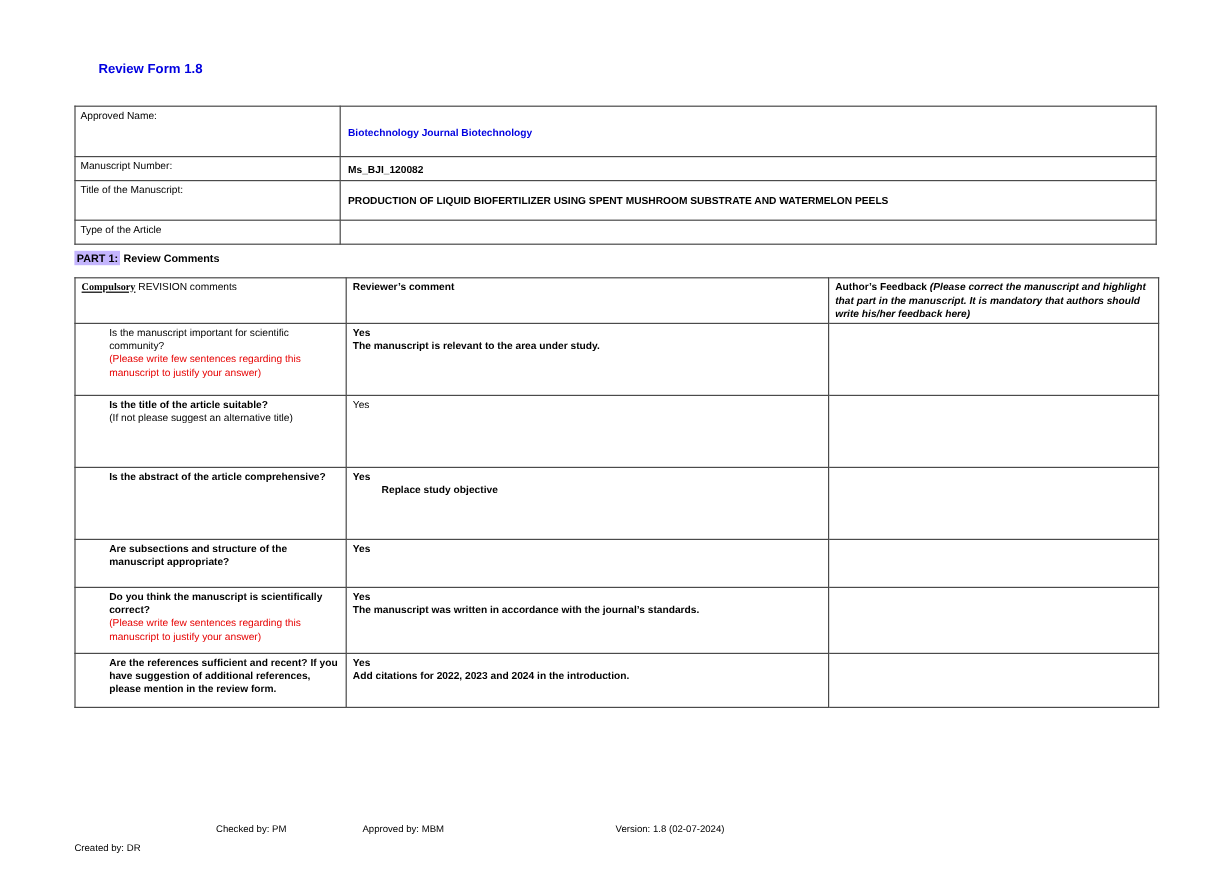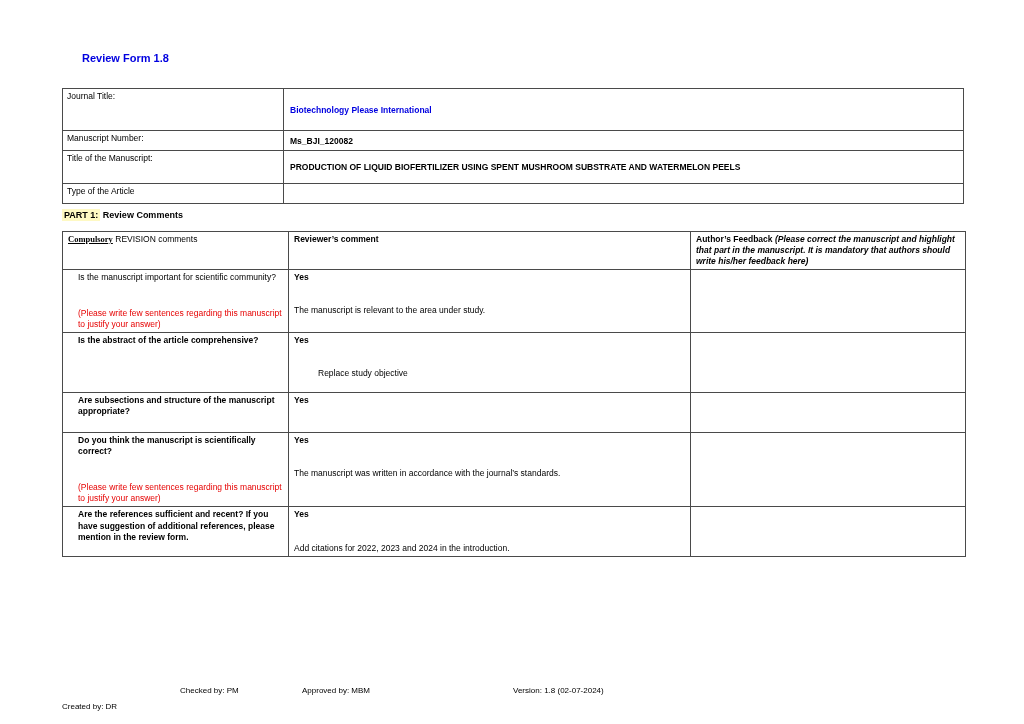--- a/index.html
+++ b/index.html
@@ -42,48 +42,48 @@
   .mr4 td { height: 15px; }
 
   
   .part-heading {
     position: absolute;
     left: 62px;
     top: 210px;
     font-size: 9px;
     font-weight: bold;
   }
-  .hl { background: #fef9c3; padding: 1px 2px; }
+  .hl { background: #c4b5fd; padding: 1px 2px; }
 
   
   .review-table {
     position: absolute;
     left: 62px;
     top: 231px;
     width: 903px;
     font-size: 8.5px;
     line-height: 1.3;
   }
   .review-table td { vertical-align: top; padding: 2px 5px; }
-  .review-table td.q-cell { padding-left: 15px; }
+  .review-table td.q-cell { padding-left: 28px; }
   .hrow td { height: 28px; }
   .rr1 td { height: 55px; }
   .rr2 td { height: 55px; }
   .rr3 td { height: 55px; }
   .rr4 td { height: 35px; }
   .rr5 td { height: 50px; }
   .rr6 td { height: 40px; }
 
   .q { font-weight: bold; }
   .q.normal { font-weight: normal; }
-  .note { color: #e60000; margin-top: 25px; }
+  .note { color: #e60000; }
   .note.black { color: #000; }
   .ans { font-weight: bold; }
   .ans.normal { font-weight: normal; }
-  .cmt { font-weight: normal; margin-top: 22px; }
+  .cmt { font-weight: bold; }
   .cmt.indent { padding-left: 24px; }
   .bold { font-weight: bold; }
   .underline { text-decoration: underline; font-family: Liberation Serif, serif; }
   .italic { font-style: italic; text-align: center; }
 
   
   .footer { position: absolute; left: 0; top: 686px; width: 100%; height: 14px; font-size: 8px; }
   .footer span { position: absolute; top: 0; white-space: nowrap; }
   .f1 { left: 62px; margin-top: 16px; }
   .f2 { left: 180px; }
@@ -97,22 +97,22 @@
 
   <div class="doc-title">Review Form 1.8</div>
 
   <table class="meta-table">
     <colgroup>
         <col style="width:221px">
         <col style="width:680px">
       </colgroup>
     <tbody>
         <tr class="mr1">
-      <td class="label-cell">Journal Title:</td>
-      <td class="value-cell blue">Biotechnology Please International</td>
+      <td class="label-cell">Approved Name:</td>
+      <td class="value-cell blue">Biotechnology Journal Biotechnology</td>
     </tr>
     <tr class="mr2">
       <td class="label-cell">Manuscript Number:</td>
       <td class="value-cell">Ms_BJI_120082</td>
     </tr>
     <tr class="mr3">
       <td class="label-cell">Title of the Manuscript:</td>
       <td class="value-cell">PRODUCTION OF LIQUID BIOFERTILIZER USING SPENT MUSHROOM SUBSTRATE AND WATERMELON PEELS</td>
     </tr>
     <tr class="mr4">
@@ -150,20 +150,30 @@
         <div class="q normal">Is the manuscript important for scientific community?</div>
         <div class="note">(Please write few sentences regarding this manuscript to justify your answer)</div>
       </td>
       <td>
         <div class="ans">Yes</div>
         <div class="cmt">The manuscript is relevant to the area under study.</div>
       </td>
       <td></td>
     </tr>
 
+    <tr class="rr2">
+      <td class="q-cell">
+        <div class="q">Is the title of the article suitable?</div>
+        <div class="note black">(If not please suggest an alternative title)</div>
+      </td>
+      <td>
+        <div class="ans normal">Yes</div>
+      </td>
+      <td></td>
+    </tr>
 
     <tr class="rr3">
       <td class="q-cell">
         <div class="q">Is the abstract of the article comprehensive?</div>
       </td>
       <td>
         <div class="ans">Yes</div>
         <div class="cmt indent">Replace study objective</div>
       </td>
       <td></td>

